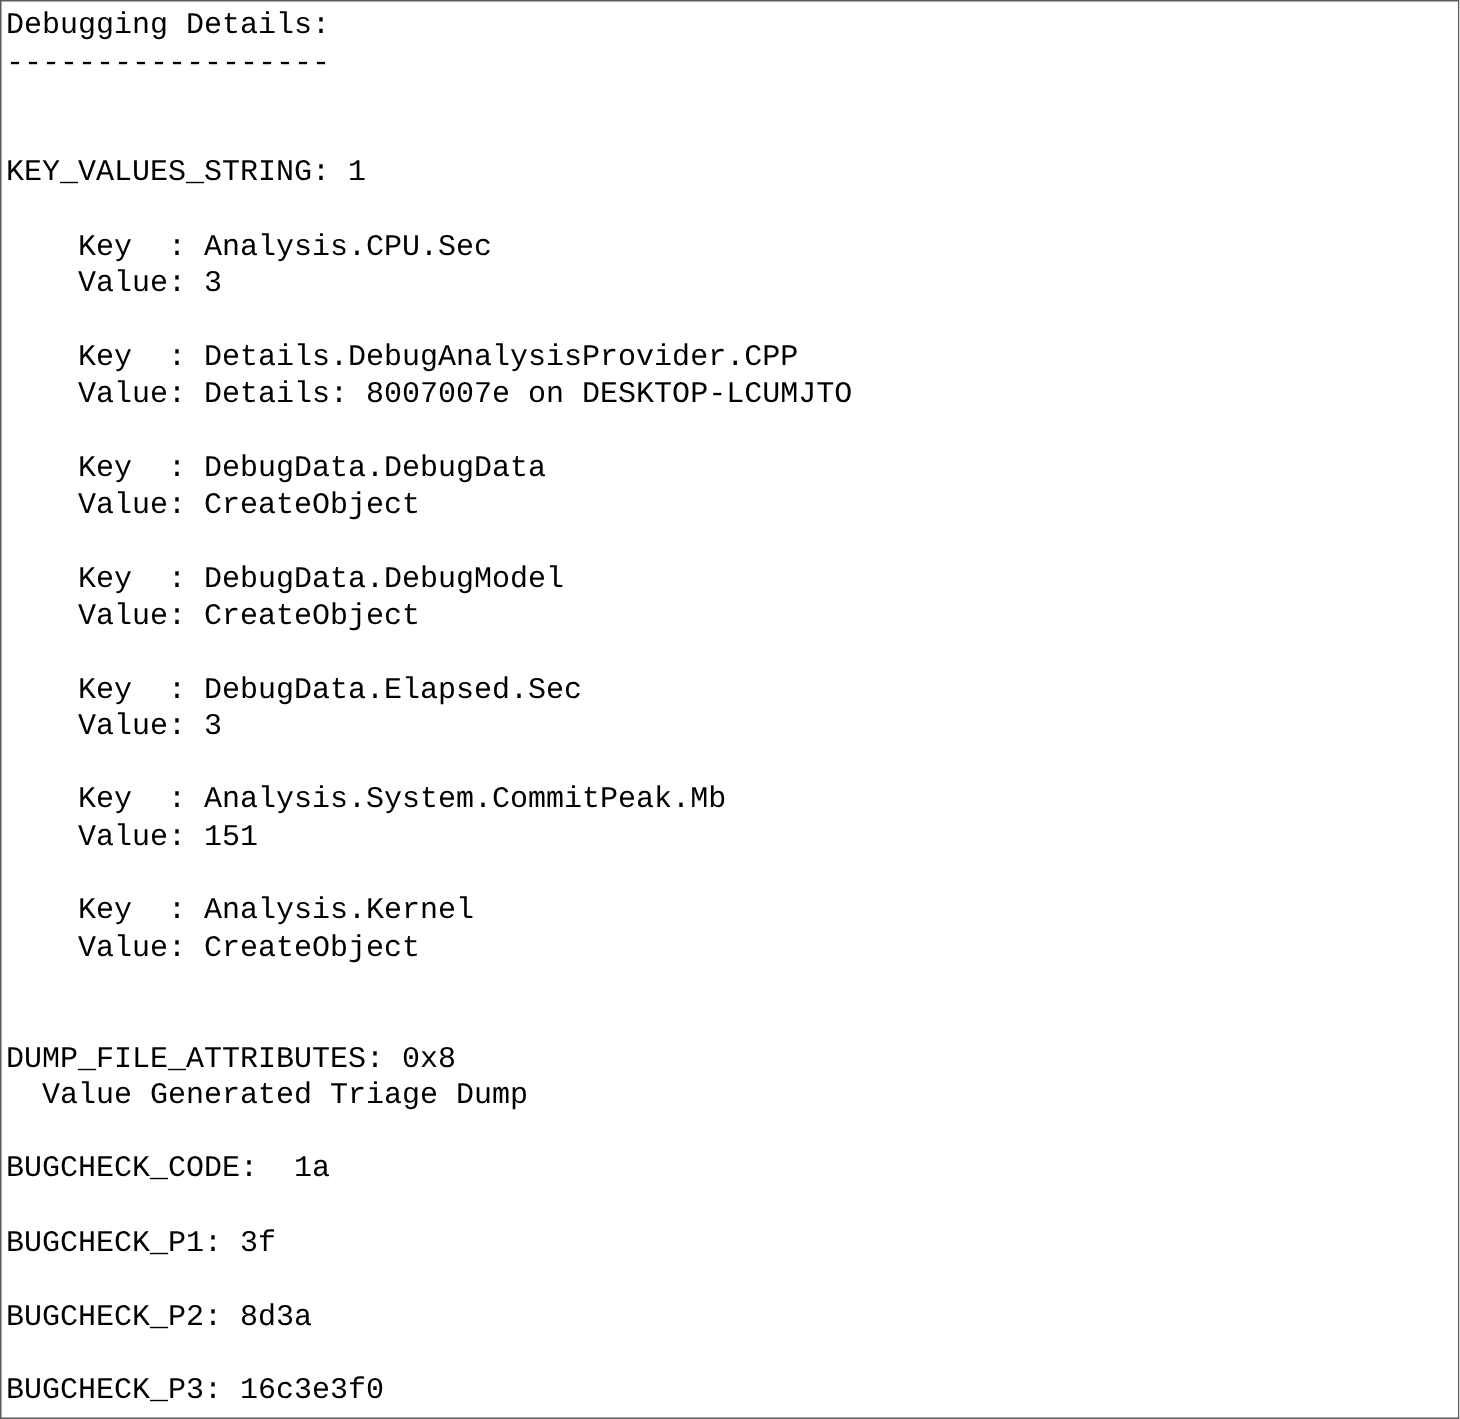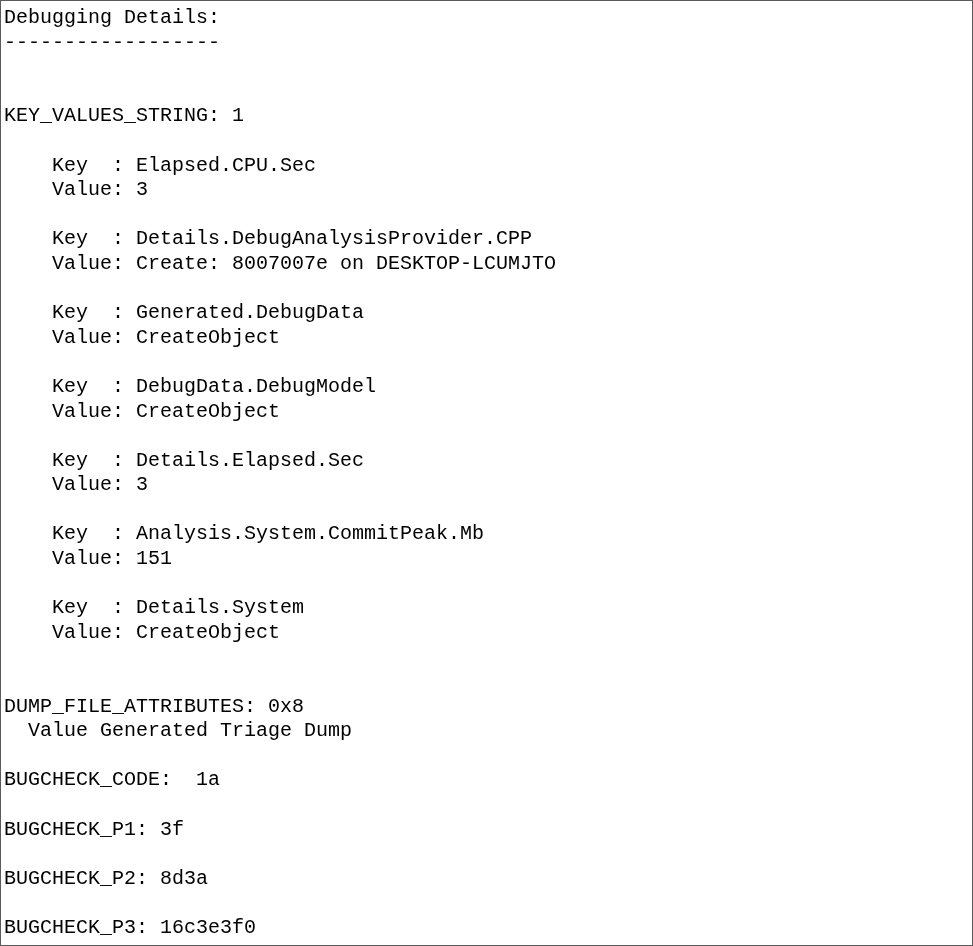--- a/index.html
+++ b/index.html
@@ -25,39 +25,39 @@
 </style>
 </head>
 <body>
 
 <div class="container"><span>Debugging Details:</span>
 <span>------------------</span>
 
 
 <span>KEY_VALUES_STRING:</span> <span>1</span>
 
-    Key  : <span>Elapsed.CPU.Sec</span>
+    Key  : <span>Analysis.CPU.Sec</span>
     Value: <span>3</span>
 
     Key  : <span>Details.DebugAnalysisProvider.CPP</span>
-    Value: <span>Create: 8007007e on DESKTOP-LCUMJTO</span>
+    Value: <span>Details: 8007007e on DESKTOP-LCUMJTO</span>
 
-    Key  : <span>Generated.DebugData</span>
+    Key  : <span>DebugData.DebugData</span>
     Value: <span>CreateObject</span>
 
     Key  : <span>DebugData.DebugModel</span>
     Value: <span>CreateObject</span>
 
-    Key  : <span>Details.Elapsed.Sec</span>
+    Key  : <span>DebugData.Elapsed.Sec</span>
     Value: <span>3</span>
 
     Key  : <span>Analysis.System.CommitPeak.Mb</span>
     Value: <span>151</span>
 
-    Key  : <span>Details.System</span>
+    Key  : <span>Analysis.Kernel</span>
     Value: <span>CreateObject</span>
 
 
 <span>DUMP_FILE_ATTRIBUTES:</span> <span>0x8</span>
   <span>Value Generated Triage Dump</span>
 
 <span>BUGCHECK_CODE:</span>  <span>1a</span>
 
 <span>BUGCHECK_P1:</span> <span>3f</span>
 

